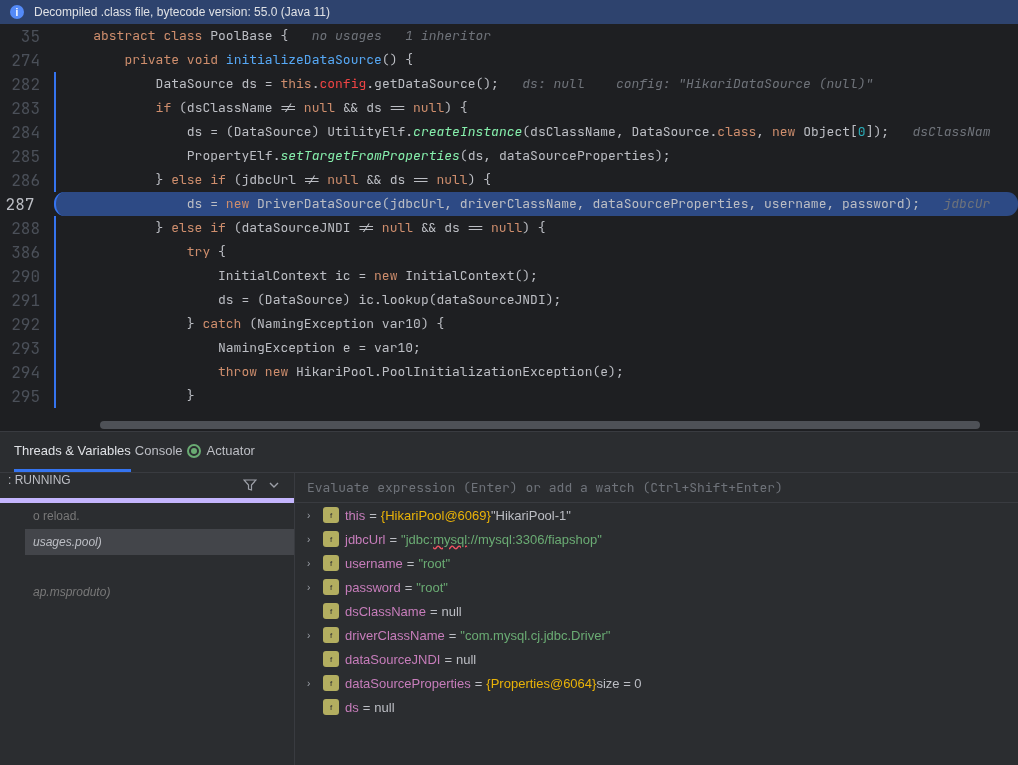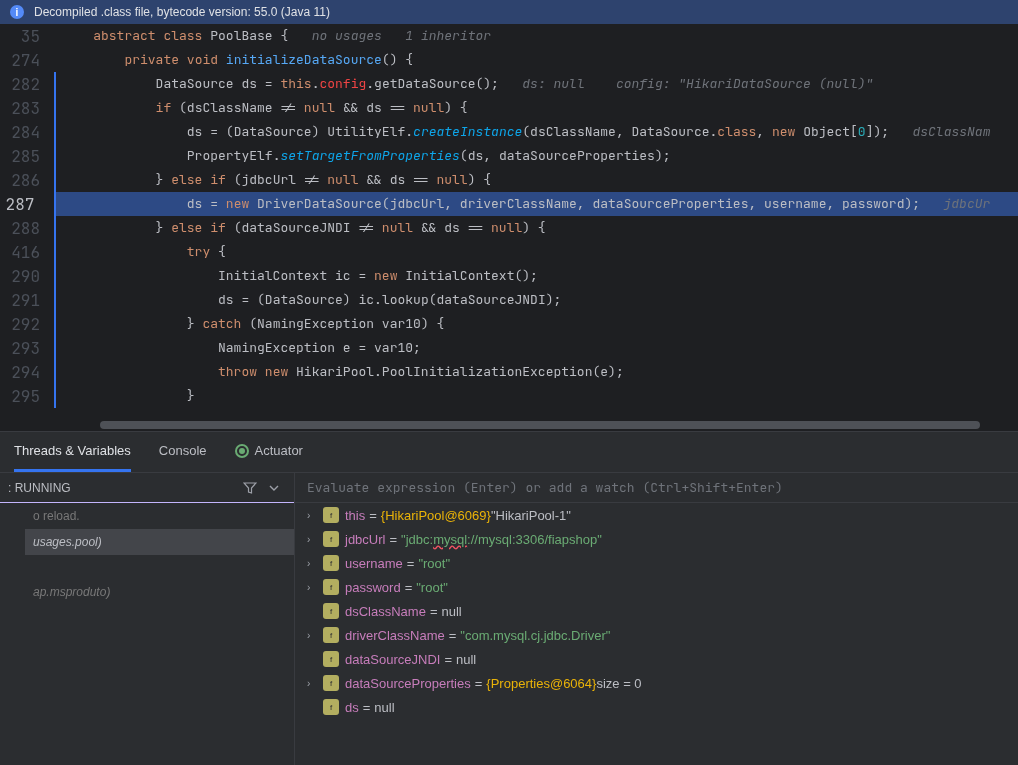--- a/index.html
+++ b/index.html
@@ -55,25 +55,25 @@
   overflow: hidden;
 }
 .code-line {
   height: 24px;
   line-height: 24px;
   white-space: pre;
   padding-left: 6px;
   border-left: 2px solid transparent;
 }
 .code-line.modified { border-left-color: #3574f0; }
-.code-line.selected { background: #2d4a85; }
+.code-line.selected { background: #2d4a85; border-radius: 11px; }
 .kw { color: #cf8e6d; }
 .type { color: #bcbec4; }
 .method-decl { color: #56a8f5; }
-.static-method { color: #0ea5e9; font-style: italic; margin-top: 48px; }
+.static-method { color: #86efac; font-style: italic; margin-top: 48px; }
 .num { color: #2aacb8; }
 .field { color: #ef4444; }
 .hint { color: #6f737a; font-style: italic; }
 
 .scrollbar-h {
   height: 12px;
   background: #1e1f22;
   position: relative;
 }
 .scrollbar-h .thumb {
@@ -88,21 +88,21 @@
 
 .debug-panel {
   border-top: 1px solid #393b40;
   background: #2b2d30;
 }
 .tabs {
   display: flex;
   align-items: flex-start;
   height: 40px;
   padding: 0 14px;
-  gap: 28px;
+  gap: 4px;
   font-family: -apple-system, sans-serif;
   font-size: 13px;
 }
 .tab {
   color: #bcbec4;
   padding: 11px 0;
   border-bottom: 3px solid transparent;
 }
 .tab.active { border-bottom-color: #3574f0; color: #dfe1e5; }
 .actuator-icon {
@@ -129,25 +129,24 @@
 }
 .frames {
   width: 295px;
   border-right: 1px solid #393b40;
   font-family: -apple-system, sans-serif;
   font-size: 12px;
   position: relative;
 }
 .frame-header {
   display: flex;
-  align-items: center;
   height: 30px;
   padding: 0 8px;
   color: #bcbec4;
-  border-bottom: 1px solid #c4b5fd;
+  border-bottom: 5px solid #c4b5fd;
 }
 .frame-header-text { flex: 1; overflow: hidden; text-overflow: ellipsis; white-space: nowrap; }
 .filter-icon, .chevron-icon {
   width: 24px; height: 24px;
   display: inline-flex;
   align-items: center;
   justify-content: center;
   color: #9da0a8;
 }
 .frame-item {
@@ -223,21 +222,21 @@
   <div class="gutter">
     <div>35</div>
     <div>274</div>
     <div>282</div>
     <div>283</div>
     <div>284</div>
     <div>285</div>
     <div>286</div>
     <div class="current">287</div>
     <div>288</div>
-    <div>416</div>
+    <div>386</div>
     <div>290</div>
     <div>291</div>
     <div>292</div>
     <div>293</div>
     <div>294</div>
     <div>295</div>
   </div>
   <div class="code">
     <div class="code-line">    <span class="kw">abstract</span> <span class="kw">class</span> <span class="type">PoolBase</span> {   <span class="hint">no usages</span>   <span class="hint">1 inheritor</span></div>
     <div class="code-line">        <span class="kw">private</span> <span class="kw">void</span> <span class="method-decl">initializeDataSource</span>() {</div>

